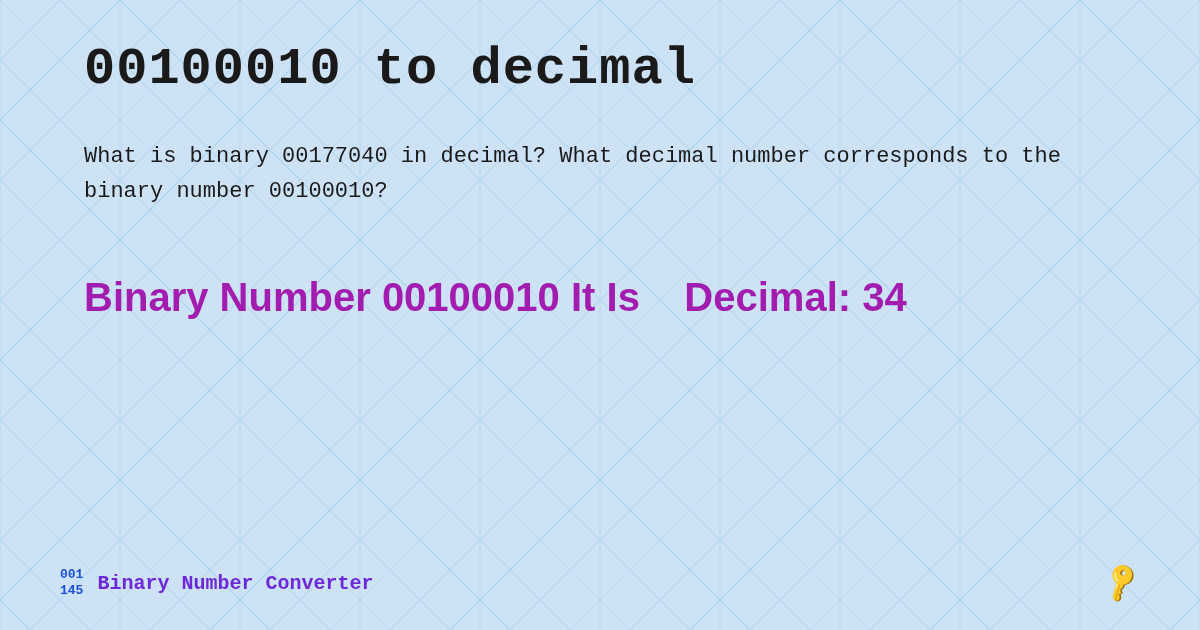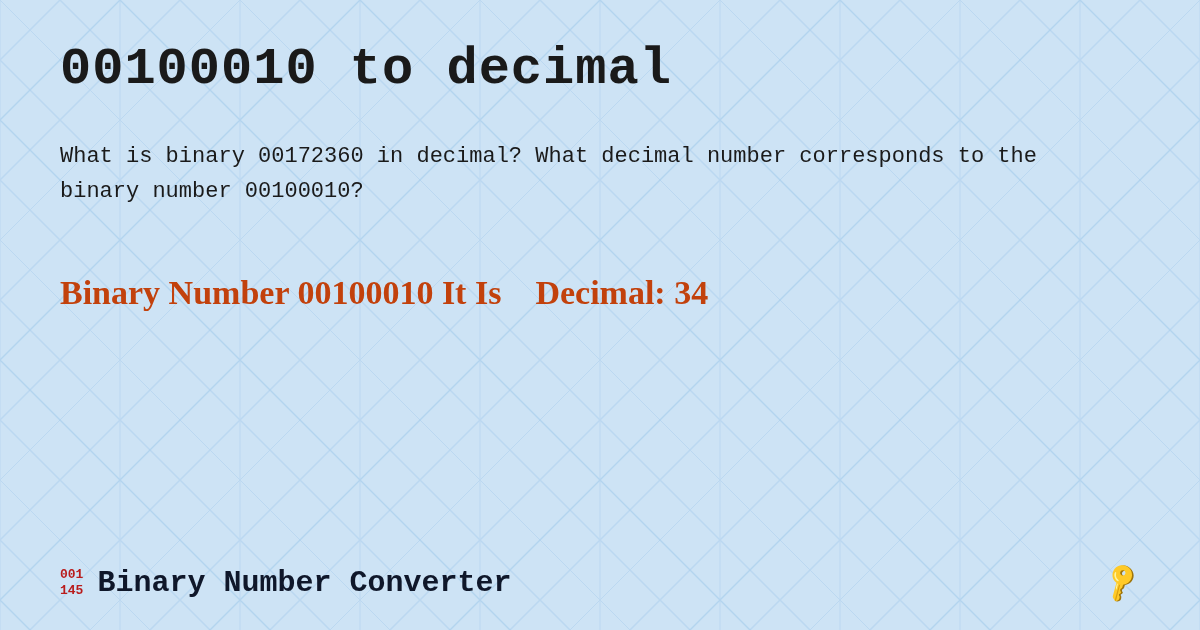--- a/index.html
+++ b/index.html
@@ -13,21 +13,21 @@
       height: 630px;
       overflow: hidden;
       font-family: 'Courier New', Courier, monospace;
       background-color: #cde3f5;
       position: relative;
     }
 
     .content {
       position: relative;
       z-index: 1;
-      padding: 40px 60px;
+      padding: 40px 84px;
       height: 100%;
       display: flex;
       flex-direction: column;
     }
 
     .main-title {
       font-family: 'Courier New', Courier, monospace;
       font-size: 52px;
       font-weight: bold;
       color: #1a1a1a;
@@ -42,24 +42,24 @@
       line-height: 1.6;
       max-width: 1050px;
       margin-bottom: 60px;
     }
 
     .result-section {
       margin-bottom: 40px;
     }
 
     .result-text {
-      font-family: Liberation Serif, serif;
-      font-size: 34px;
+      font-family: Liberation Sans, sans-serif;
+      font-size: 40px;
       font-weight: bold;
-      color: #c2410c;
+      color: #a21caf;
       line-height: 1.4;
     }
 
     .footer {
       position: absolute;
       bottom: 30px;
       left: 60px;
       right: 60px;
       display: flex;
       align-items: center;
@@ -69,30 +69,30 @@
     .footer-left {
       display: flex;
       align-items: center;
       gap: 14px;
     }
 
     .footer-logo-icon {
       font-family: 'Courier New', Courier, monospace;
       font-size: 13px;
       font-weight: bold;
-      color: #b91c1c;
+      color: #1d4ed8;
       line-height: 1.2;
       text-align: left;
     }
 
     .footer-label {
       font-family: 'Courier New', Courier, monospace;
-      font-size: 30px;
+      font-size: 20px;
       font-weight: bold;
-      color: #0f172a;
+      color: #6d28d9;
     }
 
     .footer-right {
       display: flex;
       align-items: center;
       gap: 8px;
     }
 
     .calculat-logo {
       font-family: 'Courier New', Courier, monospace;
@@ -139,21 +139,21 @@
   <rect width="1200" height="630" fill="#cde3f5"></rect>
   <rect width="1200" height="630" fill="url(#large-diamond)" opacity="0.7"></rect>
   <rect width="1200" height="630" fill="url(#diamond-pattern)" opacity="0.5"></rect>
 </svg>
 
 <div class="content">
 
   <h1 class="main-title">00100010 to decimal</h1>
 
   <p class="description">
-    <span>What is binary 00172360 in decimal?</span>
+    <span>What is binary 00177040 in decimal?</span>
     <span> </span>
     <span>What decimal number corresponds to the binary number 00100010?</span>
   </p>
 
   <div class="result-section">
     <div class="result-text">
       <span>Binary Number</span>
       <span> </span>
       <span>00100010</span>
       <span> </span>

